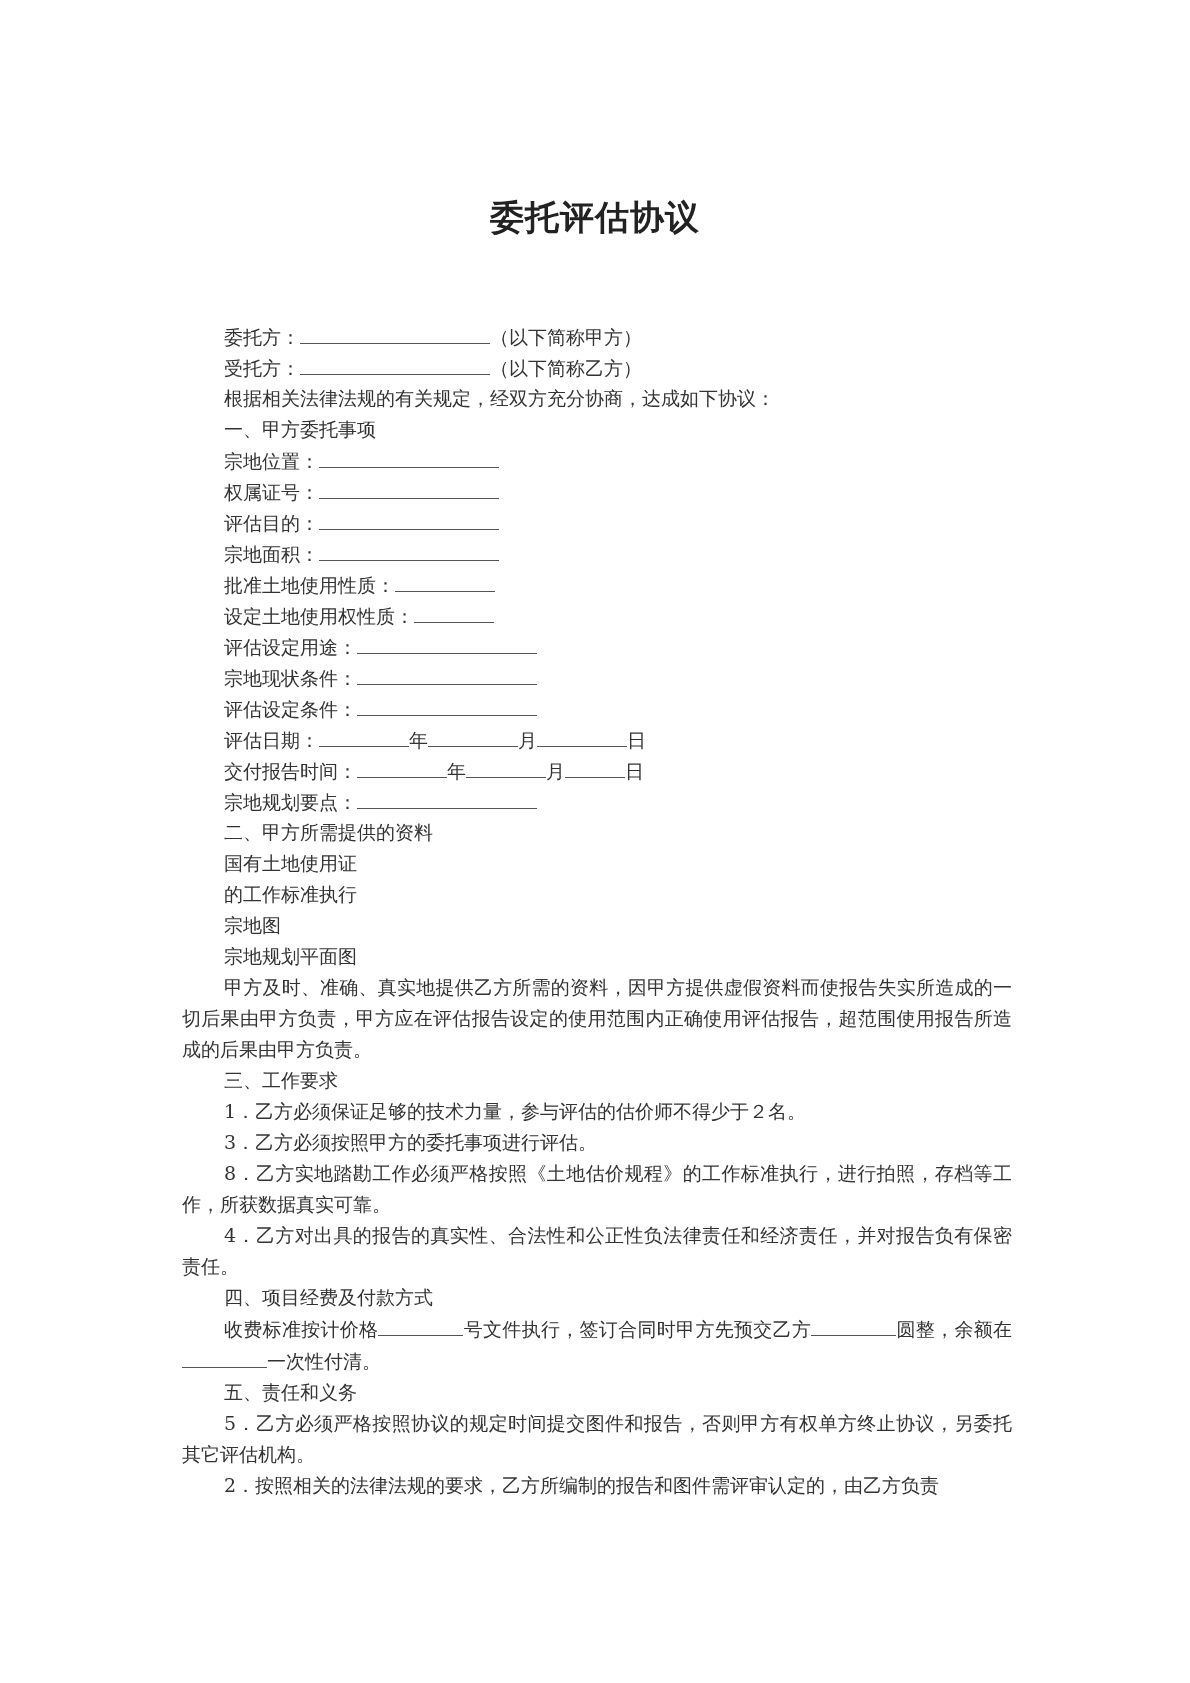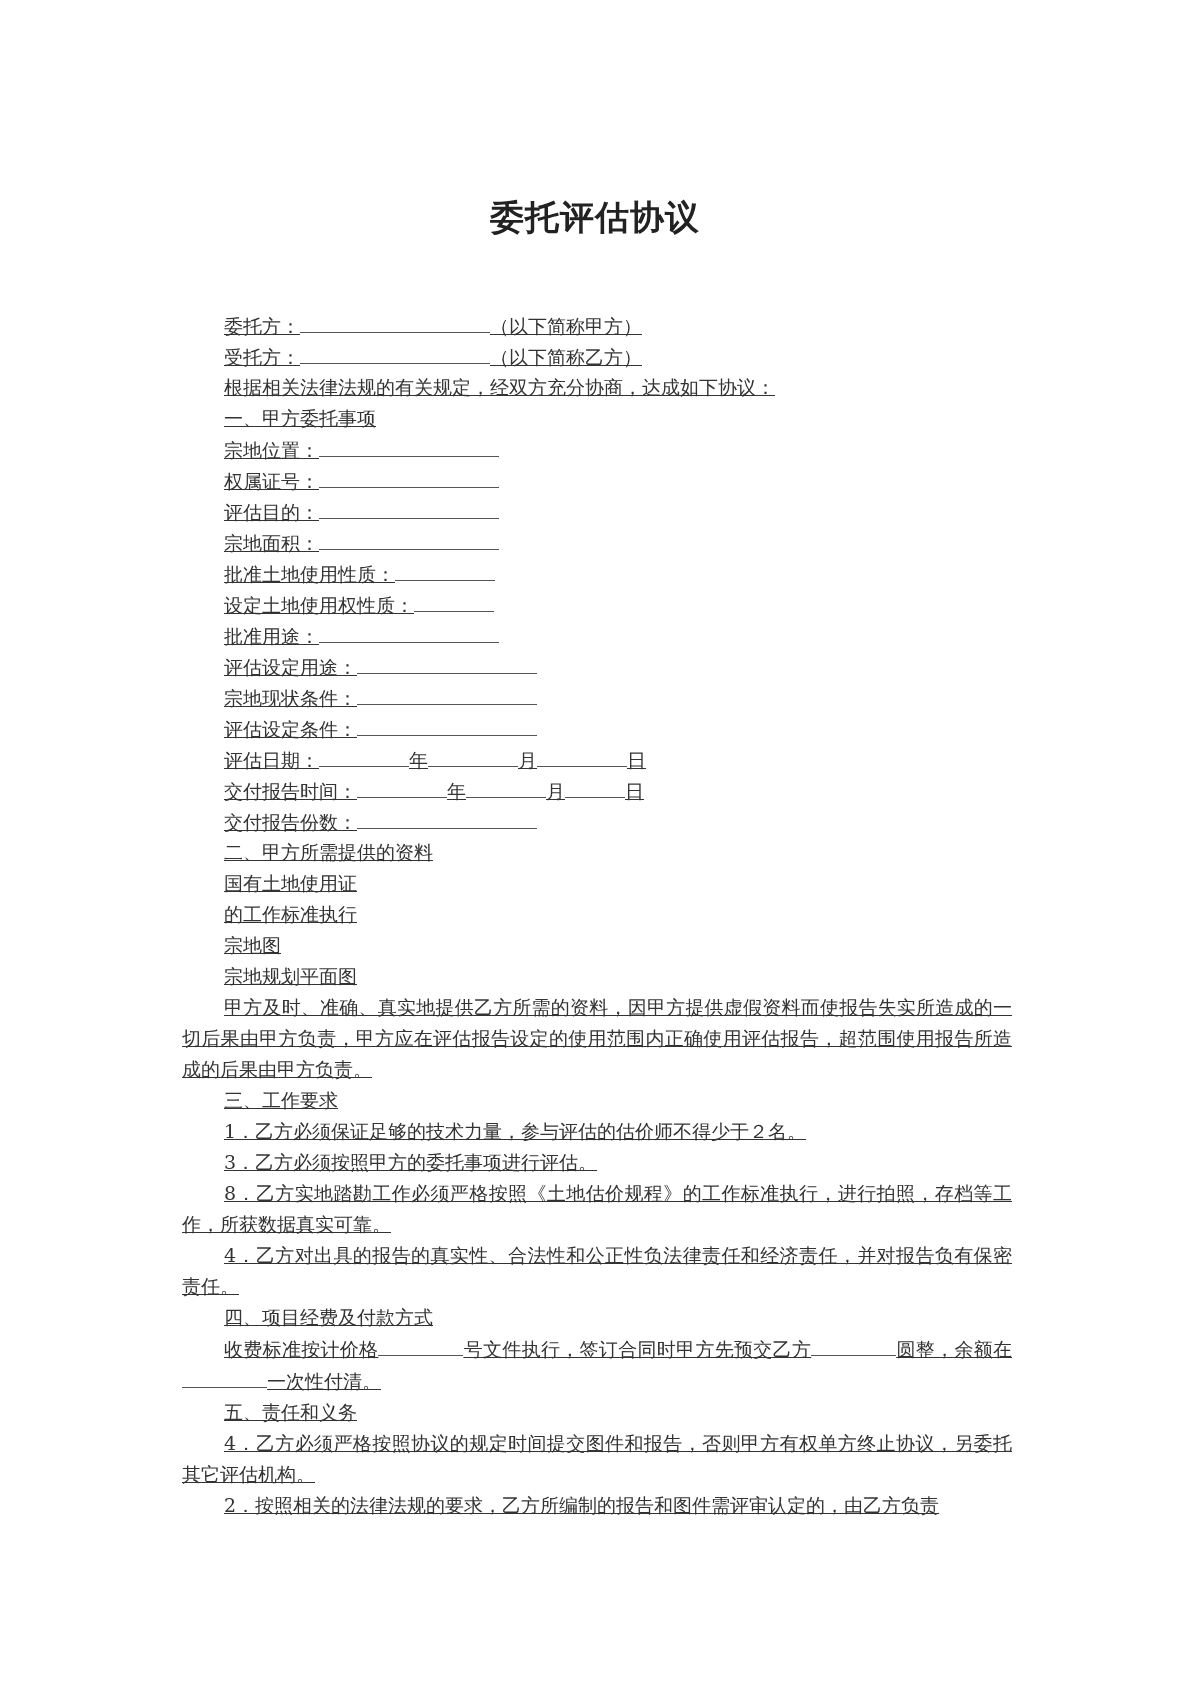--- a/index.html
+++ b/index.html
@@ -2,21 +2,21 @@
 <html><head>
 <meta charset="utf-8">
 <style>
   html, body { margin: 0; padding: 0; background: #ffffff; }
   body { width: 1190px; height: 1683px; position: relative; overflow: hidden;
          font-family: "DejaVu Serif", "Liberation Serif", serif; color: #333333; }
   .page { position: absolute; left: 0; top: 0; width: 1190px; height: 1683px; background: #ffffff; }
   .title { position: absolute; left: 0; width: 1190px; top: 196px; text-align: center;
            font-family: "DejaVu Sans", "Liberation Sans", sans-serif; font-weight: bold;
            font-size: 34px; letter-spacing: 1px; color: #222222; line-height: 42px; }
-  .body { position: absolute; left: 182px; top: 310px; width: 830px; font-size: 19px; line-height: 31px; text-decoration: underline; }
+  .body { position: absolute; left: 182px; top: 321px; width: 830px; font-size: 19px; line-height: 31px; }
   .line { white-space: nowrap; height: 31px; }
   .ind { padding-left: 42px; }
   .para { text-indent: 42px; white-space: normal; text-align: justify; }
   .blank { display: inline-block; border-bottom: 1px solid #555; height: 22px; vertical-align: baseline; }
   .w190 { width: 190px; } .w180 { width: 180px; } .w100 { width: 100px; } .w85 { width: 85px; }
   .w90 { width: 90px; } .w80 { width: 80px; } .w60 { width: 60px; }
 </style>
 </head>
 <body>
 
@@ -32,33 +32,32 @@
     </div>
     <div class="line ind">根据相关法律法规的有关规定，经双方充分协商，达成如下协议：</div>
     <div class="line ind">一、甲方委托事项</div>
 
     <div class="line ind"><span>宗地位置：</span><span class="blank w180"></span></div>
     <div class="line ind"><span>权属证号：</span><span class="blank w180"></span></div>
     <div class="line ind"><span>评估目的：</span><span class="blank w180"></span></div>
     <div class="line ind"><span>宗地面积：</span><span class="blank w180"></span></div>
     <div class="line ind"><span>批准土地使用性质：</span><span class="blank w100"></span></div>
     <div class="line ind"><span>设定土地使用权性质：</span><span class="blank w80"></span></div>
-    <div class="line ind"><span>批准用途：</span><span class="blank w180"></span></div>
     <div class="line ind"><span>评估设定用途：</span><span class="blank w180"></span></div>
     <div class="line ind"><span>宗地现状条件：</span><span class="blank w180"></span></div>
     <div class="line ind"><span>评估设定条件：</span><span class="blank w180"></span></div>
 
     <div class="line ind">
       <span>评估日期：</span><span class="blank w90"></span><span>年</span><span class="blank w90"></span><span>月</span><span class="blank w90"></span><span>日</span>
     </div>
     <div class="line ind">
       <span>交付报告时间：</span><span class="blank w90"></span><span>年</span><span class="blank w80"></span><span>月</span><span class="blank w60"></span><span>日</span>
     </div>
     <div class="line ind">
-      <span>交付报告份数：</span><span class="blank w180"></span>
+      <span>宗地规划要点：</span><span class="blank w180"></span>
     </div>
 
     <div class="line ind">二、甲方所需提供的资料</div>
     <div class="line ind">国有土地使用证</div>
     <div class="line ind">的工作标准执行</div>
     <div class="line ind">宗地图</div>
     <div class="line ind">宗地规划平面图</div>
     <div class="para">甲方及时、准确、真实地提供乙方所需的资料，因甲方提供虚假资料而使报告失实所造成的一切后果由甲方负责，甲方应在评估报告设定的使用范围内正确使用评估报告，超范围使用报告所造成的后果由甲方负责。</div>
 
     <div class="line ind">三、工作要求</div>
@@ -66,16 +65,16 @@
     <div class="para">3．乙方必须按照甲方的委托事项进行评估。</div>
     <div class="para">8．乙方实地踏勘工作必须严格按照《土地估价规程》的工作标准执行，进行拍照，存档等工作，所获数据真实可靠。</div>
     <div class="para">4．乙方对出具的报告的真实性、合法性和公正性负法律责任和经济责任，并对报告负有保密责任。</div>
 
     <div class="line ind">四、项目经费及付款方式</div>
     <div class="para">
       <span>收费标准按计价格</span><span class="blank w85"></span><span>号文件执行，签订合同时甲方先预交乙方</span><span class="blank w85"></span><span>圆整，余额在</span><span class="blank w85"></span><span>一次性付清。</span>
     </div>
 
     <div class="line ind">五、责任和义务</div>
-    <div class="para">4．乙方必须严格按照协议的规定时间提交图件和报告，否则甲方有权单方终止协议，另委托其它评估机构。</div>
+    <div class="para">5．乙方必须严格按照协议的规定时间提交图件和报告，否则甲方有权单方终止协议，另委托其它评估机构。</div>
     <div class="para">2．按照相关的法律法规的要求，乙方所编制的报告和图件需评审认定的，由乙方负责</div>
   </div>
 </div>
 
 </body></html>

